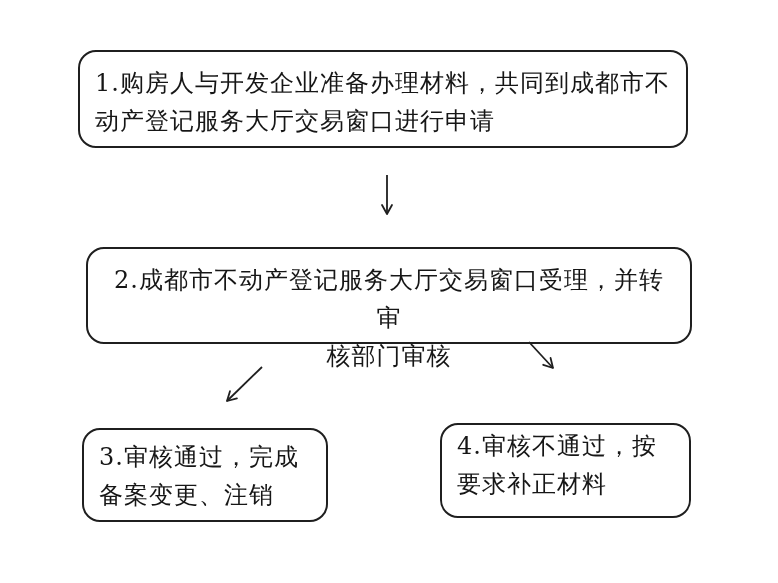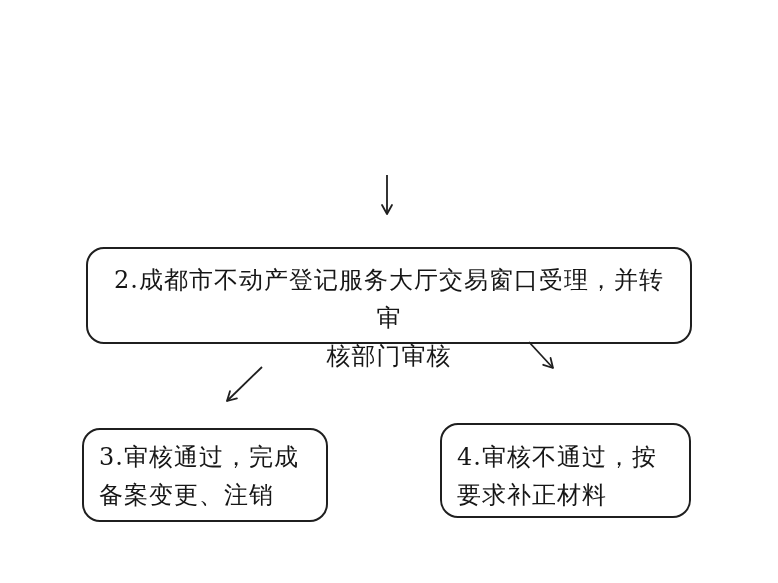--- a/index.html
+++ b/index.html
@@ -24,35 +24,37 @@
     color: #161616;
     font-size: 24px;
     line-height: 38px;
     letter-spacing: 1px;
     padding: 10px 15px;
     white-space: pre-line;
   }
   .node-step1 { left: 78px;  top: 50px;  width: 610px; height: 98px; padding-top: 12px; }
   .node-step2 { left: 86px;  top: 247px; width: 606px; height: 97px; padding-top: 12px; text-align: center; }
   .node-step3 { left: 82px;  top: 428px; width: 246px; height: 94px; padding-top: 8px; }
-  .node-step4 { left: 440px; top: 423px; width: 251px; height: 95px; padding-top: 13px; }
+  .node-step4 { left: 440px; top: 423px; width: 251px; height: 95px; padding-top: 2px; }
   .edges-layer {
     position: absolute;
     left: 0;
     top: 0;
     width: 778px;
     height: 583px;
     pointer-events: none;
   }
 </style>
 </head>
 <body>
 
 <div class="canvas">
 
+  <div class="flow-node node-step1">1.购房人与开发企业准备办理材料，共同到成都市不
+动产登记服务大厅交易窗口进行申请</div>
 
   <div class="flow-node node-step2">2.成都市不动产登记服务大厅交易窗口受理，并转审
 核部门审核</div>
 
   <div class="flow-node node-step3">3.审核通过，完成
 备案变更、注销</div>
 
   <div class="flow-node node-step4">4.审核不通过，按
 要求补正材料</div>
 

